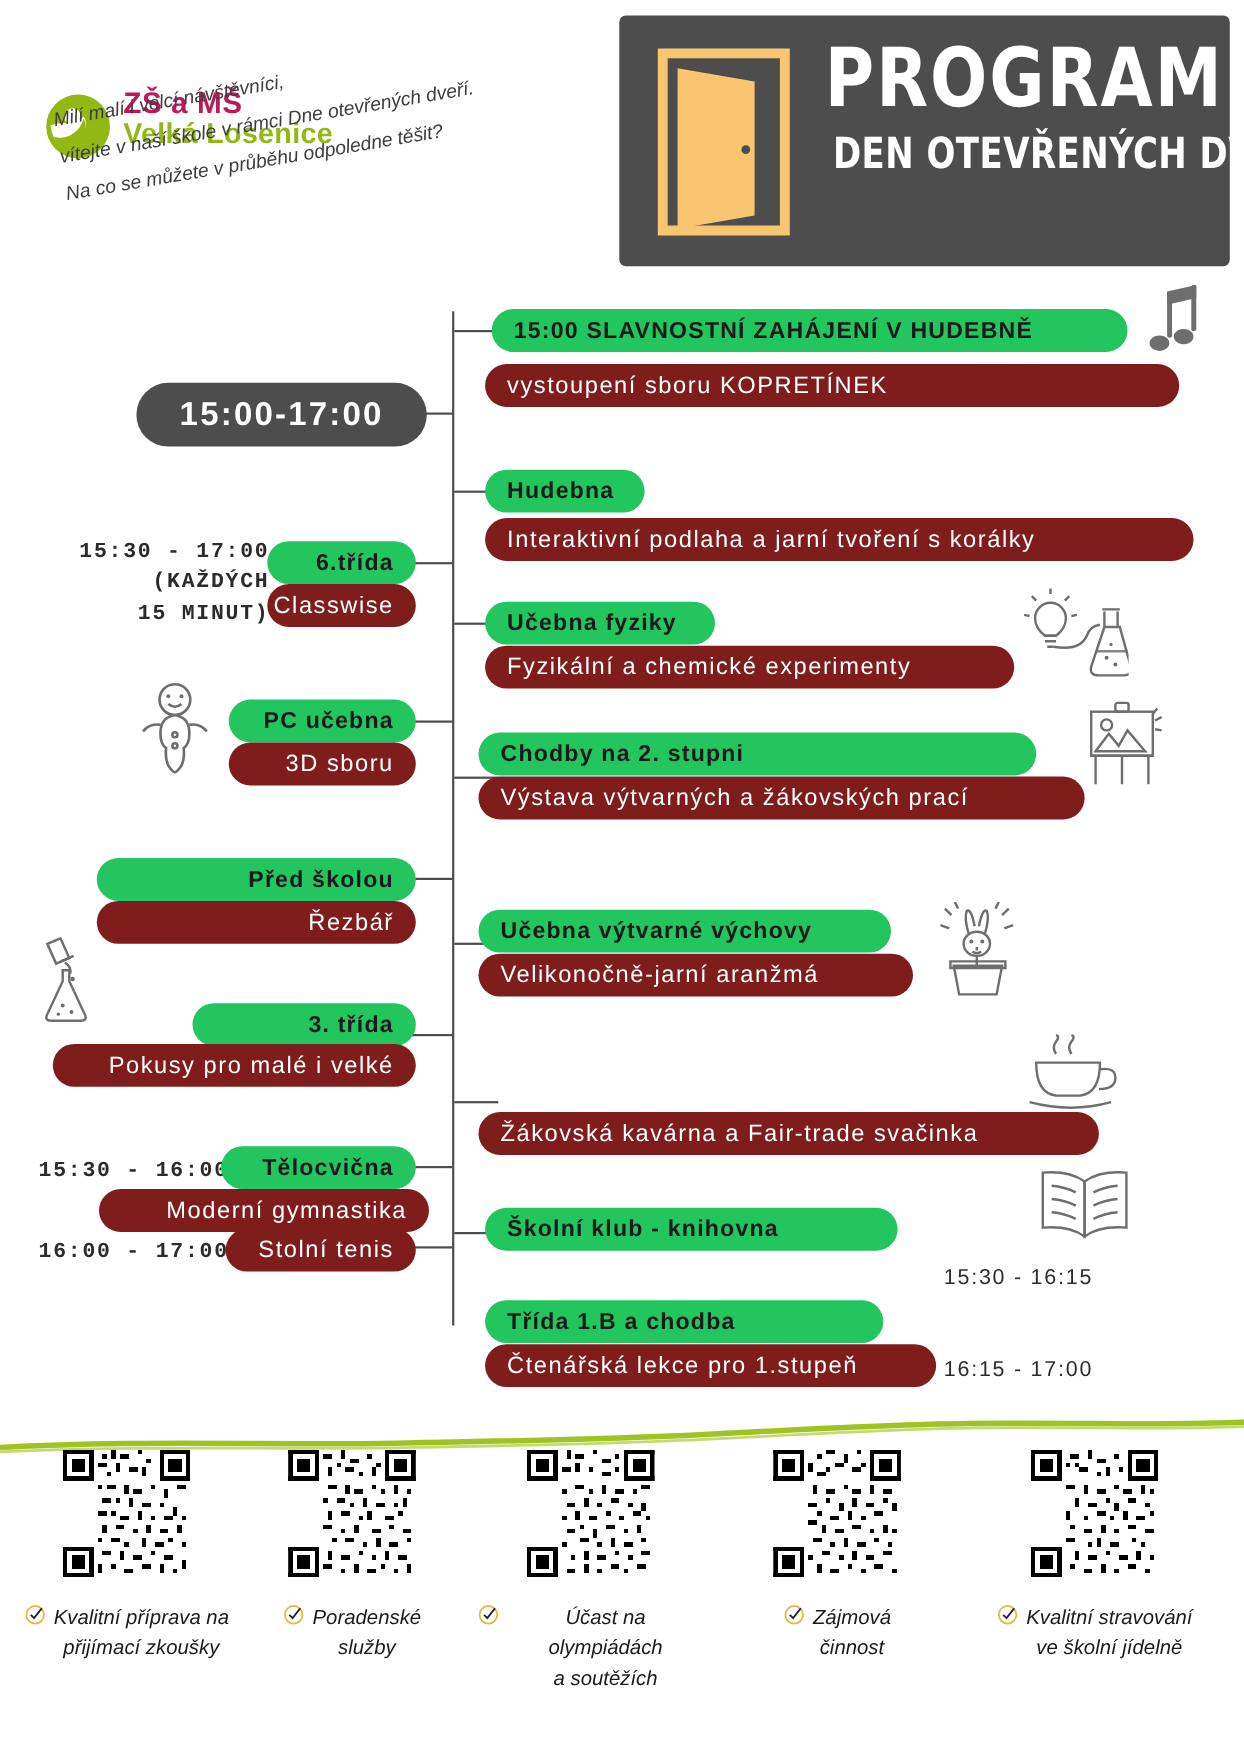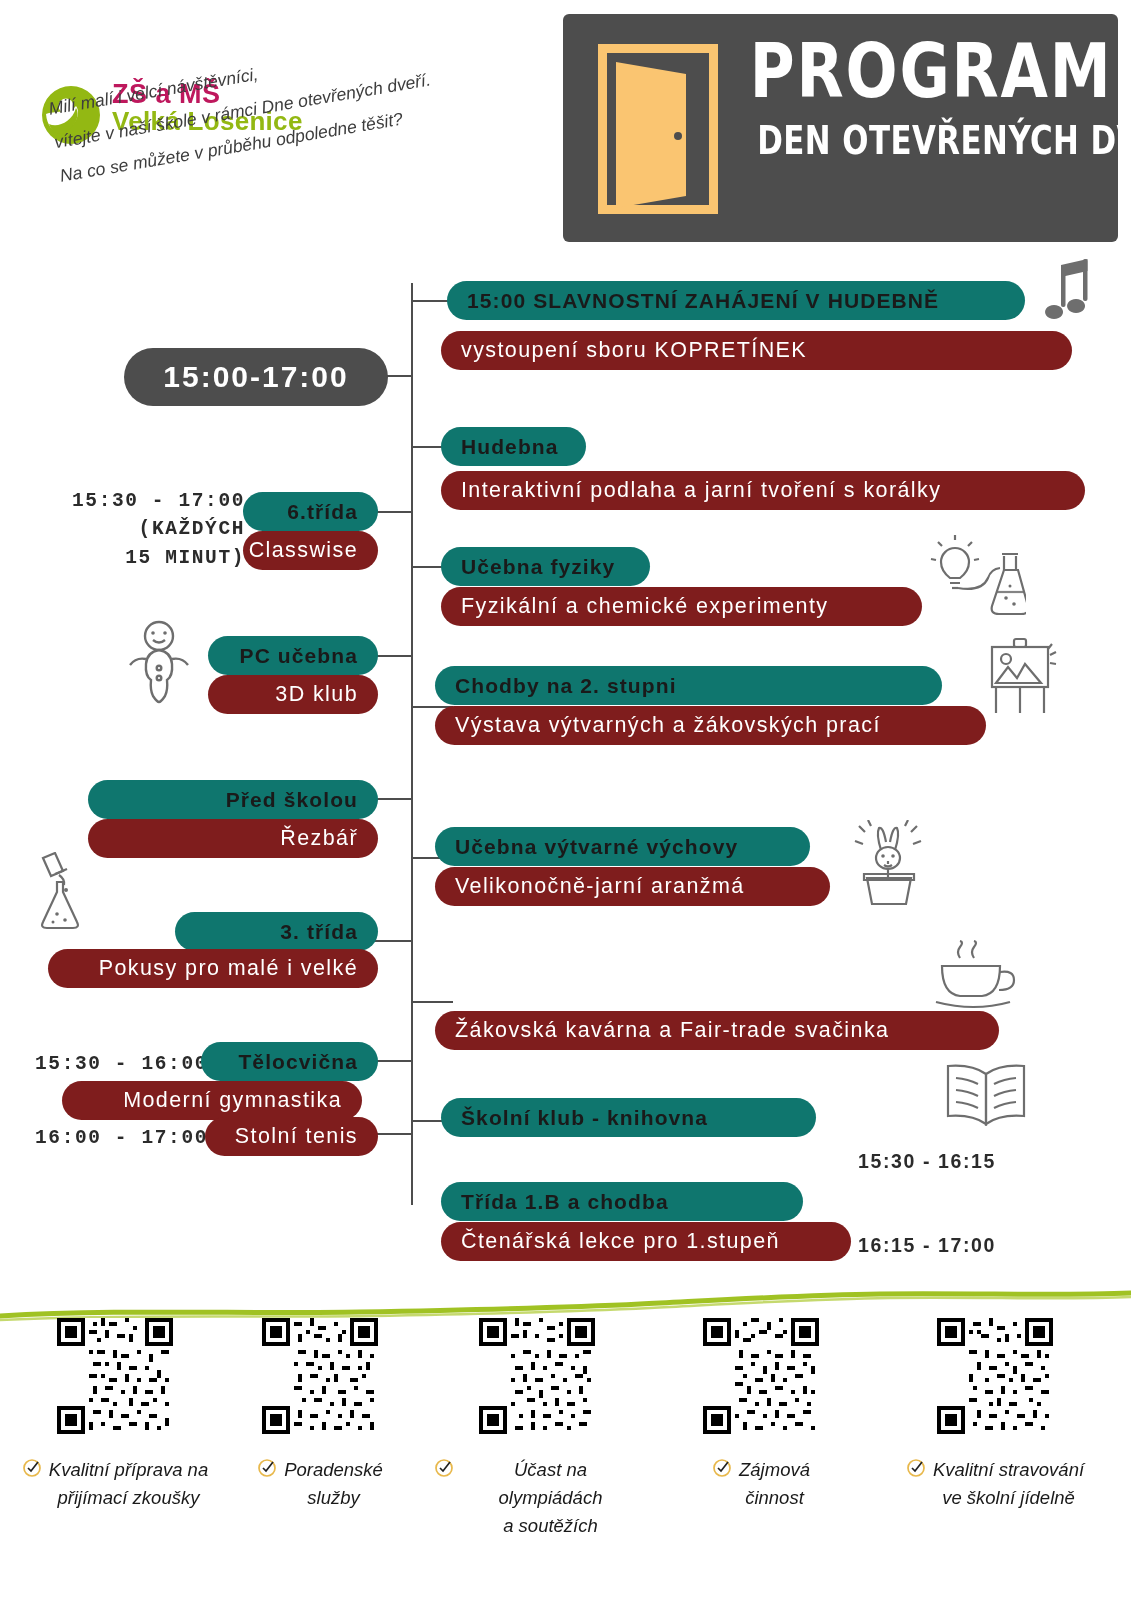--- a/index.html
+++ b/index.html
@@ -51,21 +51,21 @@
   #timeline-spine{position:absolute;left:411px;top:283px;width:2px;height:922px;background:#4d4d4d;}
   .connector{position:absolute;height:2px;background:#4d4d4d;}
   .conn-right{left:413px;width:40px;}
   .conn-left{width:40px;left:371px;}
 
   
   .pill{
     position:absolute;border-radius:22px;display:flex;align-items:center;
     height:39px;box-sizing:border-box;
   }
-  .pill.orange{background:#0f766e;color:#1a1a1a;font-weight:bold;}
+  .pill.orange{background:#22c55e;color:#1a1a1a;font-weight:bold;}
   .pill.green{background:#7f1d1d;color:#ffffff;}
   .pill span{display:block;white-space:nowrap;}
   .pill.orange span{font-size:21px;letter-spacing:1.1px;}
   .pill.green span{font-size:21.5px;letter-spacing:1.4px;font-weight:normal;}
   .pad-l{padding-left:20px;}
   .pad-r{padding-right:20px;justify-content:flex-end;}
 
   
   #time-badge{
     position:absolute;left:124px;top:348px;width:264px;height:58px;
@@ -73,21 +73,21 @@
   }
   #time-badge span{color:#fff;font-size:30px;font-weight:bold;letter-spacing:2px;}
 
   
   .time-text{
     position:absolute;color:#2b2b2b;font-size:19.5px;font-weight:bold;
     letter-spacing:1.6px;text-align:right;line-height:1.45;white-space:pre-line;font-family:Liberation Mono, monospace;
   }
   
   .time-text-right{
-    position:absolute;color:#2b2b2b;font-size:19.5px;font-weight:bold;letter-spacing:1.6px;
+    position:absolute;color:#2b2b2b;font-size:19.5px;font-weight:normal;letter-spacing:1.6px;
   }
 
   
   .deco{position:absolute;}
 
   
   #divider{position:absolute;left:0;top:1268px;width:1131px;height:70px;}
 
   
   #qr-row{position:absolute;left:0;top:1318px;width:1131px;height:282px;}
@@ -220,42 +220,42 @@
     <span>6.třída</span>
   </div>
   <div class="pill green pad-r" style="left:243px;top:531px;width:135px;">
     <span>Classwise</span>
   </div>
 
   <div class="pill orange pad-r" style="left:208px;top:636px;width:170px;">
     <span>PC učebna</span>
   </div>
   <div class="pill green pad-r" style="left:208px;top:675px;width:170px;">
-    <span>3D klub</span>
+    <span>3D sboru</span>
   </div>
 
   <div class="pill orange pad-r" style="left:88px;top:780px;width:290px;">
     <span>Před školou</span>
   </div>
   <div class="pill green pad-r" style="left:88px;top:819px;width:290px;">
     <span>Řezbář</span>
   </div>
 
   <div class="pill orange pad-r" style="left:175px;top:912px;width:203px;">
     <span>3. třída</span>
   </div>
   <div class="pill green pad-r" style="left:48px;top:949px;width:330px;">
     <span>Pokusy pro malé i velké</span>
   </div>
 
   <div class="time-text" style="left:18px;top:1050px;width:190px;">15:30 - 16:00</div>
   <div class="pill orange pad-r" style="left:201px;top:1042px;width:177px;">
     <span>Tělocvična</span>
   </div>
-  <div class="pill green pad-r" style="left:62px;top:1081px;width:300px;justify-content:flex-end;">
+  <div class="pill green pad-r" style="left:90px;top:1081px;width:300px;justify-content:flex-end;">
     <span>Moderní gymnastika</span>
   </div>
 
   <div class="time-text" style="left:18px;top:1124px;width:190px;">16:00 - 17:00</div>
   <div class="pill green pad-r" style="left:205px;top:1117px;width:173px;">
     <span>Stolní tenis</span>
   </div>
 
   <div class="deco" style="left:1032px;top:255px;">
     <svg width="62" height="68" viewBox="0 0 62 68">

